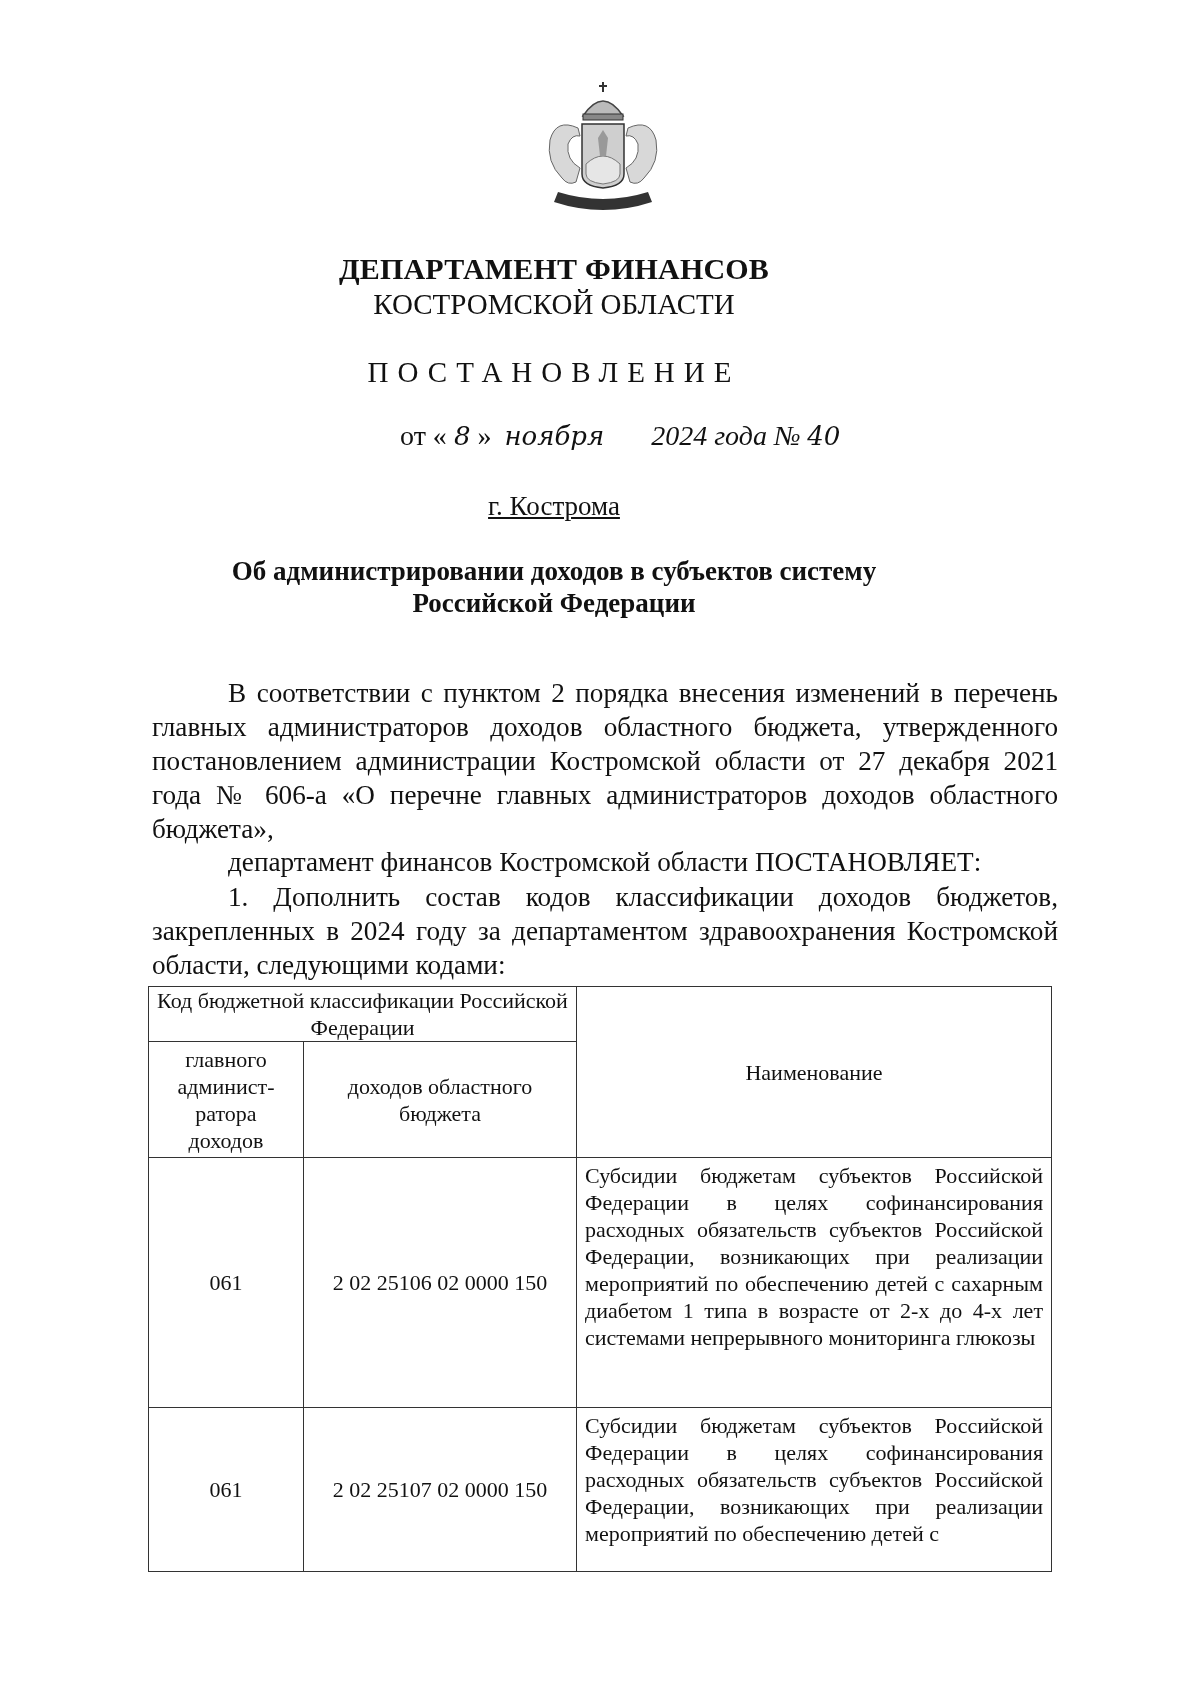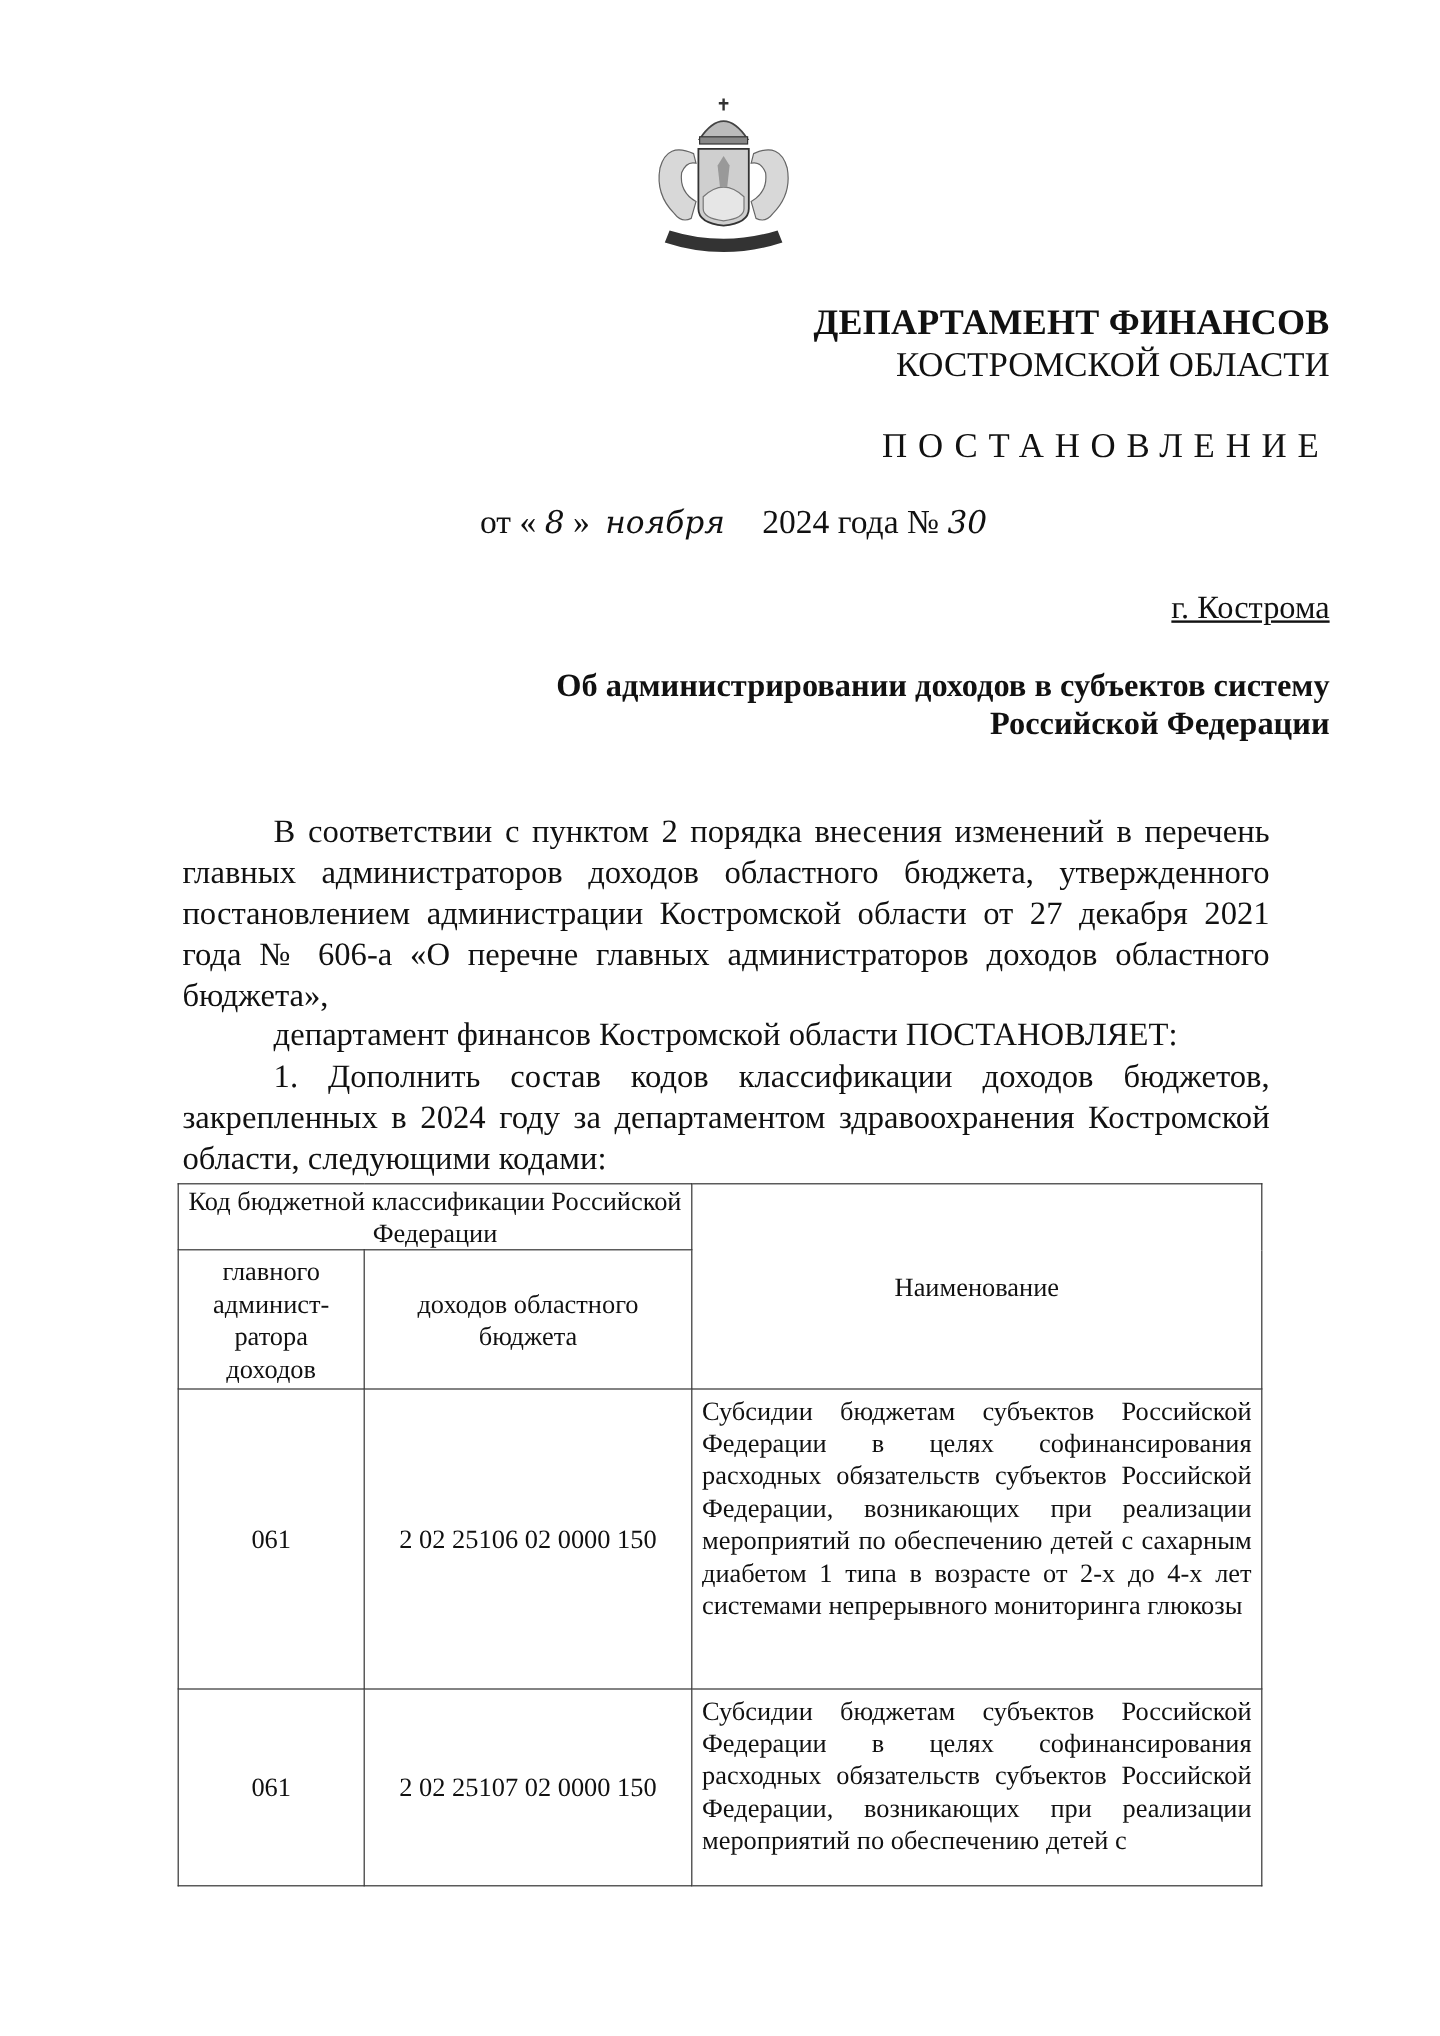--- a/index.html
+++ b/index.html
@@ -1,21 +1,21 @@
 <!DOCTYPE html>
 <html><head>
 <meta charset="utf-8">
 <style>
   html, body { margin: 0; padding: 0; background: #ffffff; }
   body {
     width: 1200px; height: 1697px; position: relative; overflow: hidden;
     font-family: "Liberation Serif", "DejaVu Serif", serif; color: #111;
   }
   .abs { position: absolute; }
-  .center { left: 0; width: 1108px; text-align: right; }
+  .center { left: 0; width: 1108px; text-align: center; }
 
   
   #coat { left: 528px; top: 78px; width: 150px; height: 142px; }
 
   .dept-title { top: 252px; font-size: 30px; font-weight: bold; letter-spacing: 0.2px; }
   .dept-sub { top: 288px; font-size: 29px; }
   .decree { top: 356px; font-size: 29px; letter-spacing: 9px; }
   .date-line { top: 420px; left: 400px; font-size: 28px; white-space: nowrap; }
   .hand { font-family: "DejaVu Serif", serif; font-style: italic; font-size: 26px; }
   .city { top: 491px; font-size: 27px; text-decoration: underline; }
@@ -65,22 +65,22 @@
 
 <div class="abs center dept-title">ДЕПАРТАМЕНТ ФИНАНСОВ</div>
 <div class="abs center dept-sub">КОСТРОМСКОЙ ОБЛАСТИ</div>
 <div class="abs center decree">ПОСТАНОВЛЕНИЕ</div>
 
 <div class="abs date-line">
   <span>от «</span>
   <span class="hand">8</span>
   <span>»</span>
   <span class="hand" style="margin-left:6px;font-style:italic;">ноября</span>
-  <span style="margin-left:24px;">2024 года №</span>
-  <span class="hand">30</span>
+  <span style="margin-left:40px;font-style:italic;">2024 года №</span>
+  <span class="hand">40</span>
 </div>
 
 <div class="abs center city">г. Кострома</div>
 
 <div class="abs center subject">
   <div>Об администрировании доходов в субъектов систему</div>
   <div>Российской Федерации</div>
 </div>
 
 <div class="abs para p1">В соответствии с пунктом 2 порядка внесения изменений в перечень главных администраторов доходов областного бюджета, утвержденного постановлением администрации Костромской области от 27 декабря 2021 года № 606-а «О перечне главных администраторов доходов областного бюджета»,</div>

